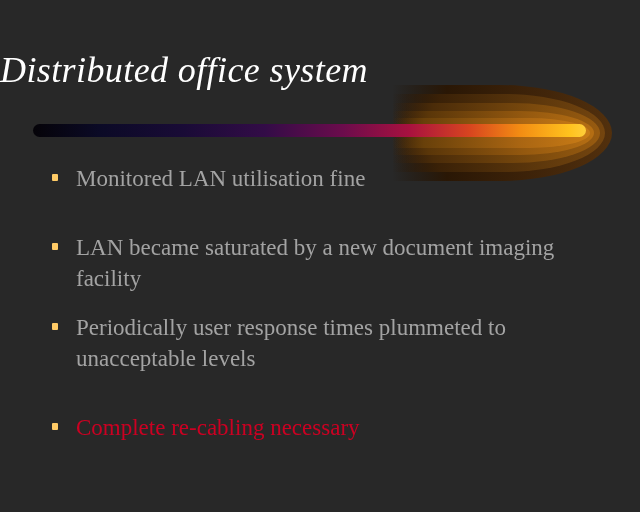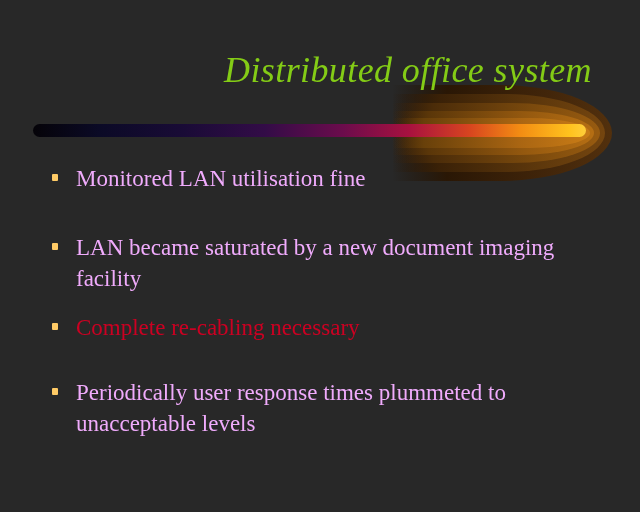--- a/index.html
+++ b/index.html
@@ -20,28 +20,28 @@
     background: #282828;
     overflow: hidden;
   }
 
   
   .slide-title {
     position: absolute;
     left: 0;
     top: 48px;
     width: 592px;
-    text-align: right;
+    text-align: left;
     font-family: "Liberation Serif", "DejaVu Serif", serif;
     font-style: italic;
     font-weight: normal;
     font-size: 36px;
     line-height: 44px;
     letter-spacing: 0.4px;
-    color: #84cc16;
+    color: #ffffff;
     white-space: nowrap;
     z-index: 6;
   }
 
   
   .divider-art {
     position: absolute;
     left: 0;
     top: 78px;
     width: 640px;
@@ -63,21 +63,21 @@
     z-index: 5;
   }
   .bullet-item {
     position: relative;
     padding-left: 76px;
     padding-right: 20px;
     margin: 0 0 34px 0;
     font-family: "Liberation Serif", "DejaVu Serif", serif;
     font-size: 23px;
     line-height: 31px;
-    color: #f0abfc;
+    color: #a3a3a3;
   }
   .bullet-item:last-child {
     margin-bottom: 0;
   }
   .bullet-item.accent-red {
     color: #CC0022;
   }
   .bullet-marker {
     position: absolute;
     left: 52px;
@@ -175,25 +175,25 @@
     <div class="bullet-item item-0">
       <span class="bullet-marker"></span>
       <span class="bullet-text">Monitored LAN utilisation fine</span>
     </div>
 
     <div class="bullet-item item-1">
       <span class="bullet-marker"></span>
       <span class="bullet-text">LAN became saturated by a new document imaging facility</span>
     </div>
 
+    <div class="bullet-item item-2">
+      <span class="bullet-marker"></span>
+      <span class="bullet-text">Periodically user response times plummeted to unacceptable levels</span>
+    </div>
+
     <div class="bullet-item item-3 accent-red">
       <span class="bullet-marker"></span>
       <span class="bullet-text">Complete re-cabling necessary</span>
-    </div>
-
-    <div class="bullet-item item-2">
-      <span class="bullet-marker"></span>
-      <span class="bullet-text">Periodically user response times plummeted to unacceptable levels</span>
     </div>
 
   </div>
 
 </div>
 
 </body></html>

